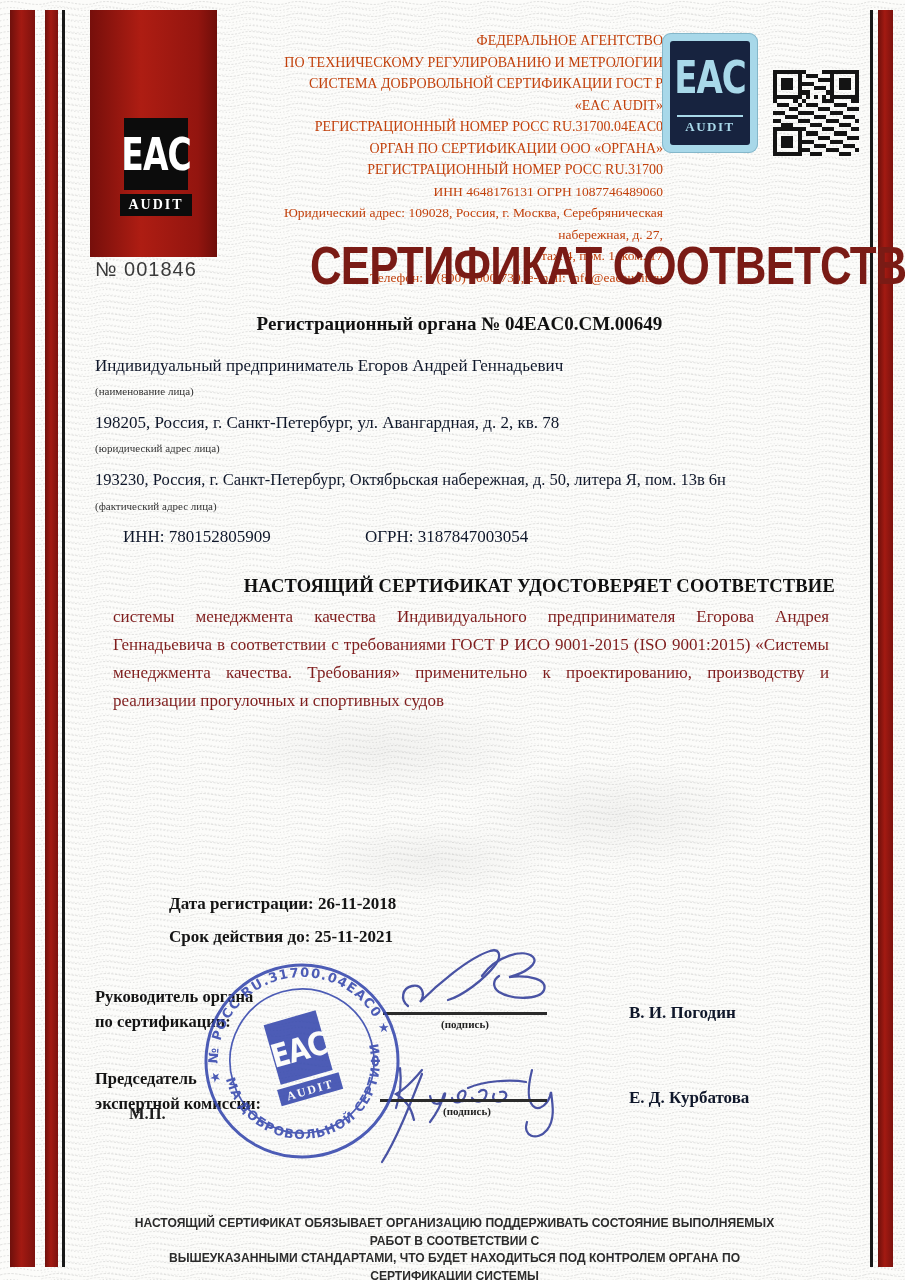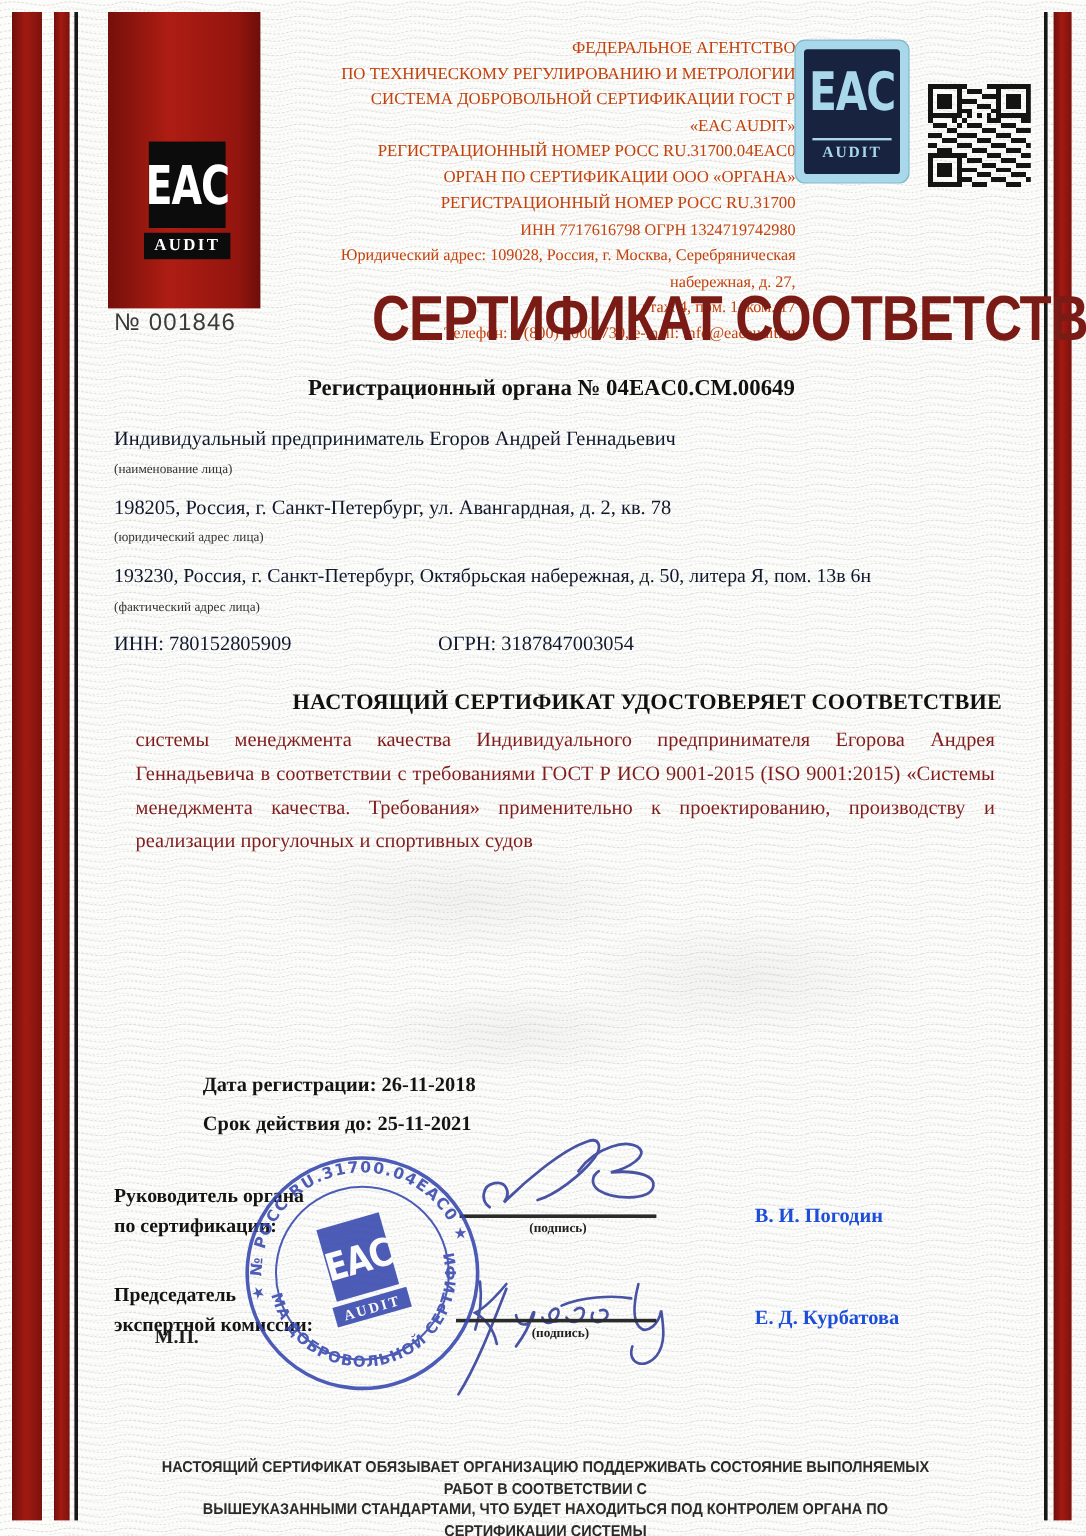--- a/index.html
+++ b/index.html
@@ -45,21 +45,21 @@
   .cap{position:absolute; left:95px; font-size:11px; color:#333;}
   
   .stmt-h{position:absolute; left:90px; top:576px; width:745px; text-align:right; font-weight:bold; font-size:18.5px; letter-spacing:.2px; color:#101010;}
   .stmt-b{position:absolute; left:113px; top:603px; width:716px; text-align:justify; font-weight:normal; font-size:17px; line-height:28px; color:#7f1d1d;}
   
   .date{position:absolute; left:169px; font-weight:bold; font-size:17px; color:#141414;}
   
   .role{position:absolute; left:95px; font-weight:bold; font-size:16.5px; line-height:25px; color:#141414;}
   .sig-line{position:absolute; height:2.5px; background:#2b2b2b;}
   .sig-cap{position:absolute; text-align:center; font-weight:bold; font-size:11px; color:#222;}
-  .sig-name{position:absolute; left:629px; font-weight:bold; font-size:17px; color:#1d4ed8;}
+  .sig-name{position:absolute; left:629px; font-weight:bold; font-size:17px; color:#0f172a;}
   .mp{position:absolute; left:129px; top:1104px; font-weight:bold; font-size:16.5px;}
   .sigsvg{position:absolute; pointer-events:none;}
   
   .stamp{position:absolute; left:201px; top:960px; width:202px; height:202px; transform:rotate(-16deg); opacity:.88;}
   
   .footer{position:absolute; left:92px; top:1214px; width:725px; text-align:center;
     font-family:"Liberation Sans",sans-serif; font-weight:bold; font-size:13px; line-height:17.5px; color:#2b2b2b;
     transform:scaleX(.93); transform-origin:center;}
   
   .smudge{position:absolute; background:radial-gradient(closest-side, rgba(70,70,70,.055), rgba(70,70,70,0)); border-radius:50%;}
@@ -106,21 +106,21 @@
   </div>
 
   <div class="org-block">
     <div>ФЕДЕРАЛЬНОЕ АГЕНТСТВО</div>
     <div>ПО ТЕХНИЧЕСКОМУ РЕГУЛИРОВАНИЮ И МЕТРОЛОГИИ</div>
     <div>СИСТЕМА ДОБРОВОЛЬНОЙ СЕРТИФИКАЦИИ ГОСТ Р</div>
     <div>«EAC AUDIT»</div>
     <div>РЕГИСТРАЦИОННЫЙ НОМЕР РОСС RU.31700.04EAC0</div>
     <div>ОРГАН ПО СЕРТИФИКАЦИИ ООО «ОРГАНА»</div>
     <div>РЕГИСТРАЦИОННЫЙ НОМЕР РОСС RU.31700</div>
-    <div style="font-size:13.5px">ИНН 7717616798 ОГРН 1324719742980</div>
+    <div style="font-size:13.5px">ИНН 4648176131 ОГРН 1087746489060</div>
     <div style="font-size:13.5px">Юридический адрес: 109028, Россия, г. Москва, Серебряническая набережная, д. 27,</div>
     <div style="font-size:13.5px">этаж 4, пом. 1, ком. 17</div>
     <div style="font-size:13.5px">Телефон: 8 (800) 1000-730, e-mail: info@eacaudit.ru</div>
   </div>
 
   <div class="badge">
     <div class="badge-inner">
       <div class="badge-eac">
           <span>EAC</span>
         </div>
@@ -363,21 +363,21 @@
   <div class="serial">№ 001846</div>
   <div class="title">СЕРТИФИКАТ СООТВЕТСТВИЯ</div>
   <div class="regline">Регистрационный органа № 04EAC0.СМ.00649</div>
 
   <div class="fld" style="top:356px;">Индивидуальный предприниматель Егоров Андрей Геннадьевич</div>
   <div class="cap" style="top:385px;">(наименование лица)</div>
   <div class="fld" style="top:413px;">198205, Россия, г. Санкт-Петербург, ул. Авангардная, д. 2, кв. 78</div>
   <div class="cap" style="top:442px;">(юридический адрес лица)</div>
   <div class="fld" style="top:470px;font-size:16.5px;">193230, Россия, г. Санкт-Петербург, Октябрьская набережная, д. 50, литера Я, пом. 13в 6н</div>
   <div class="cap" style="top:500px;">(фактический адрес лица)</div>
-  <div class="fld" style="top:527px;">ИНН: 780152805909</div>
+  <div class="fld" style="top:527px;margin-left:28px;">ИНН: 780152805909</div>
   <div class="fld" style="top:527px;left:365px;">ОГРН: 3187847003054</div>
 
   <div class="stmt-h">НАСТОЯЩИЙ СЕРТИФИКАТ УДОСТОВЕРЯЕТ СООТВЕТСТВИЕ</div>
   <div class="stmt-b">системы менеджмента качества Индивидуального предпринимателя Егорова Андрея Геннадьевича в соответствии с требованиями ГОСТ Р ИСО 9001-2015 (ISO 9001:2015) «Системы менеджмента качества. Требования» применительно к проектированию, производству и реализации прогулочных и спортивных судов</div>
 
   <div class="date" style="top:894px;">Дата регистрации: 26-11-2018</div>
   <div class="date" style="top:927px;">Срок действия до: 25-11-2021</div>
 
   <div class="role" style="top:984px;">
     <div>Руководитель органа</div>

